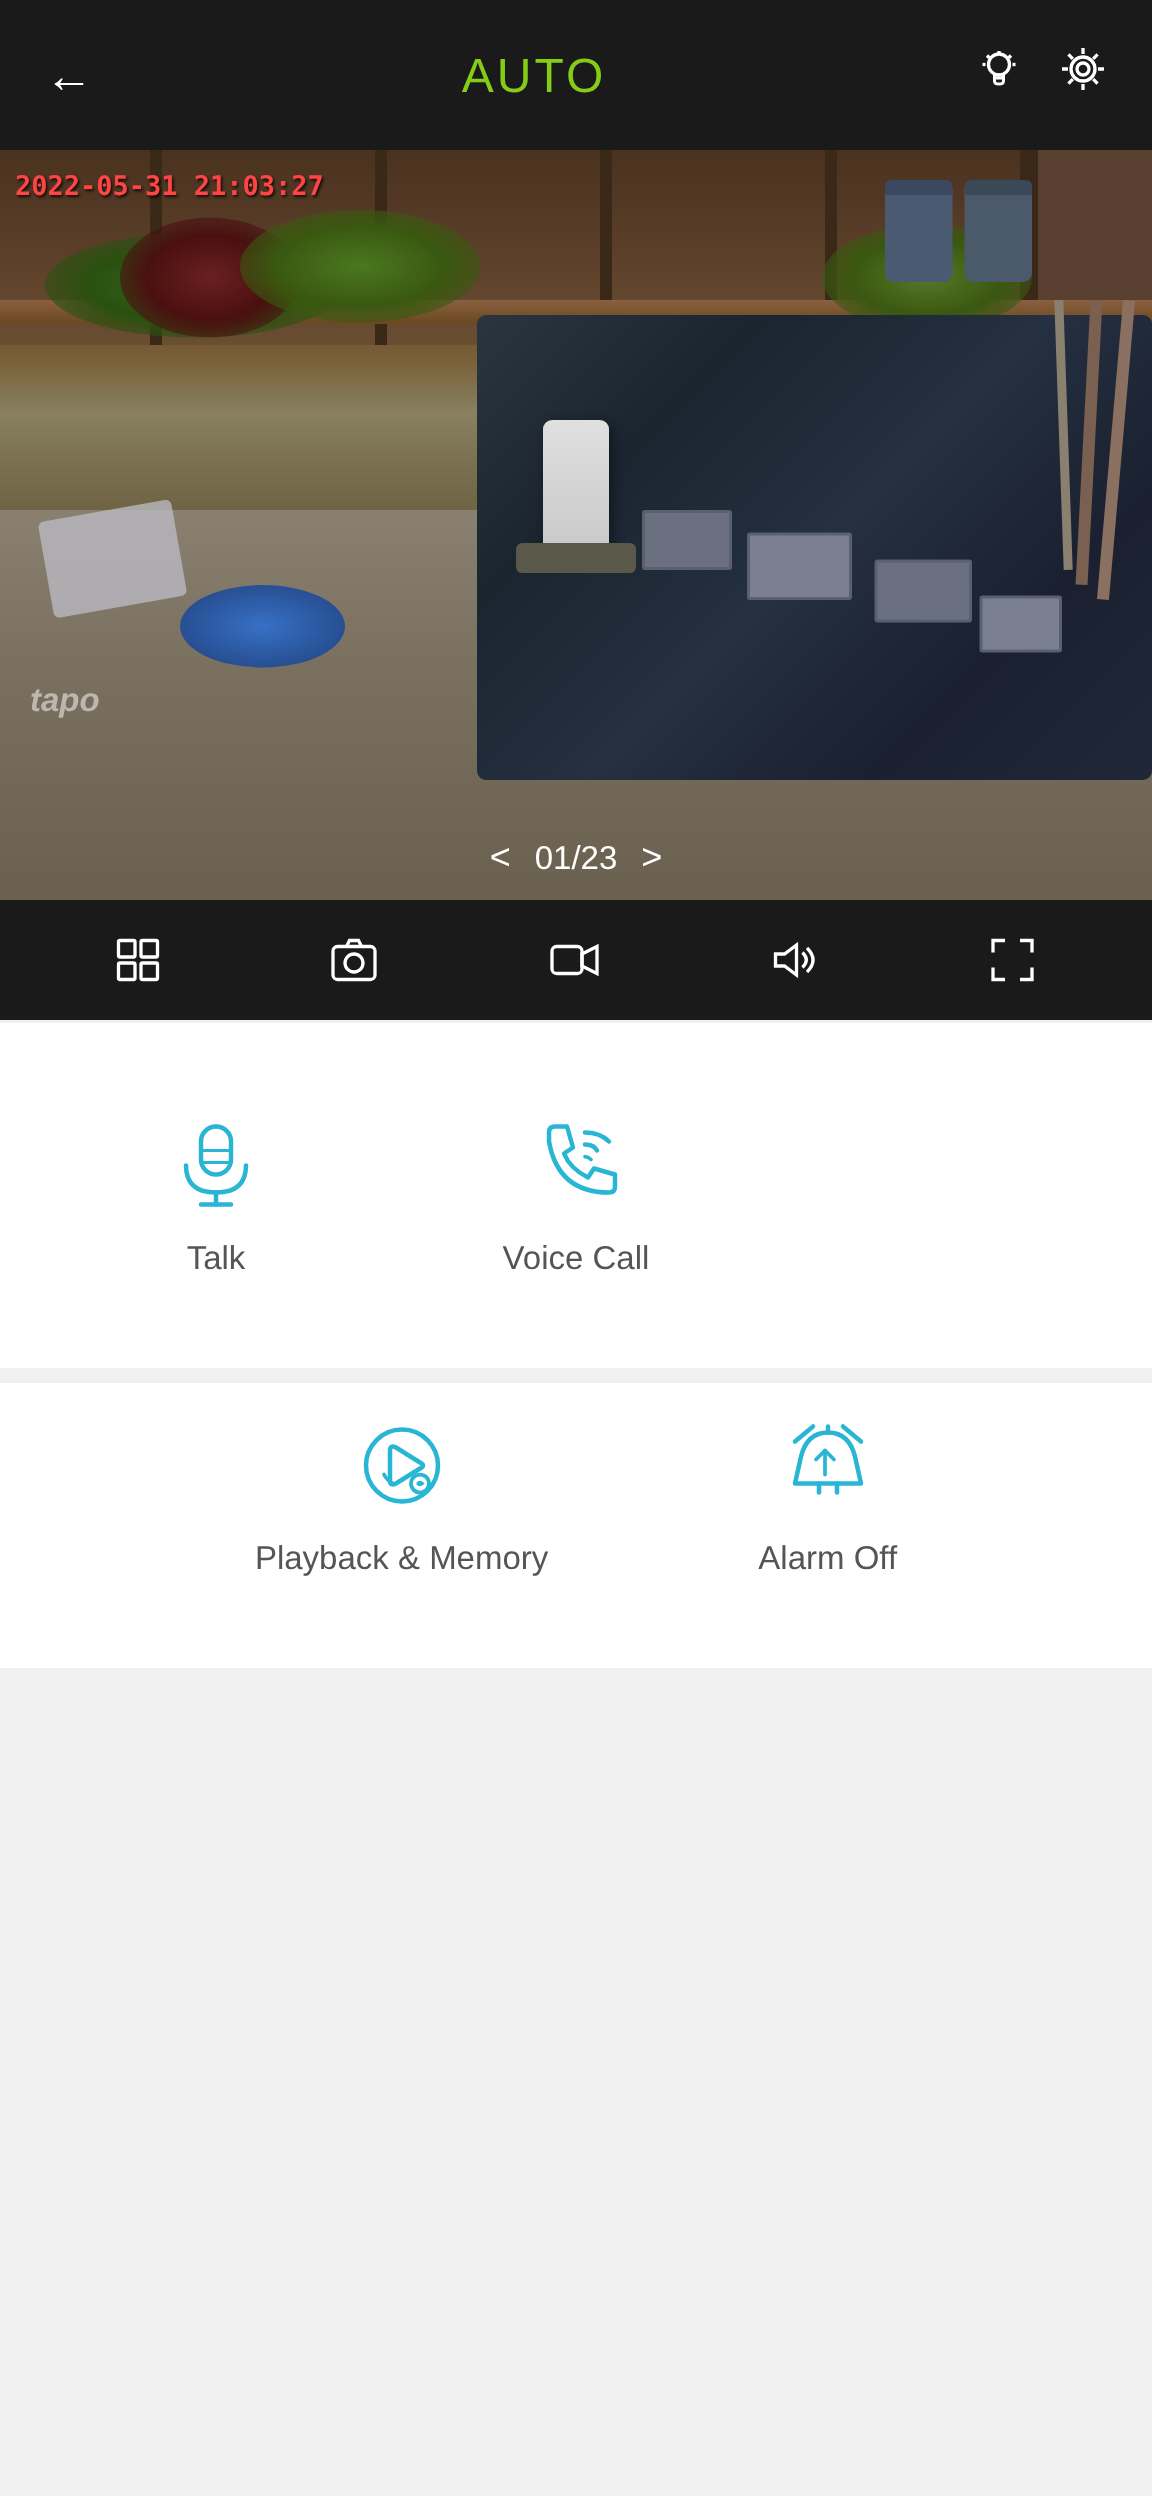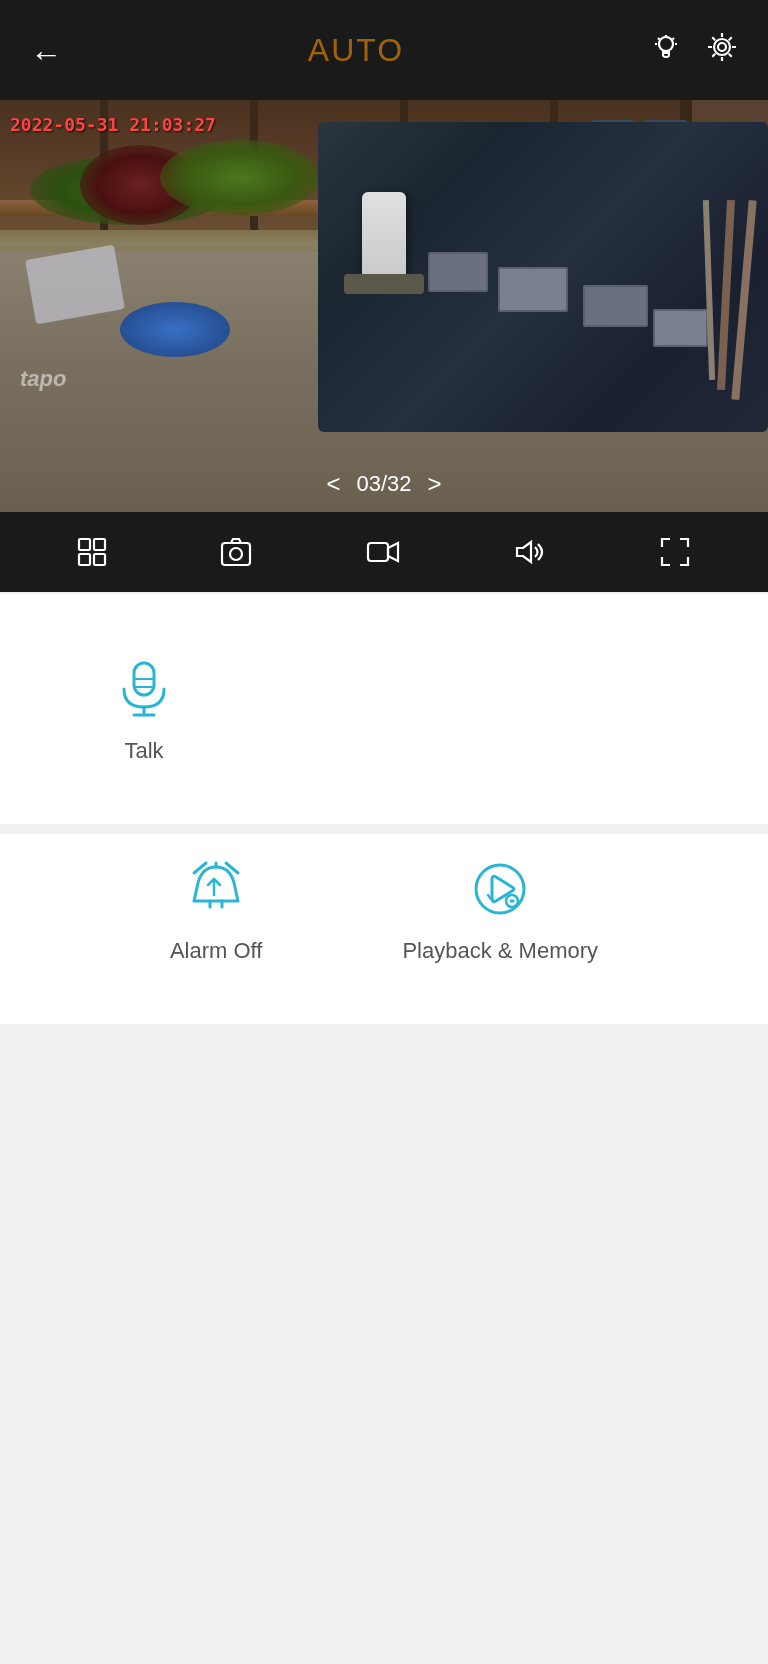--- a/index.html
+++ b/index.html
@@ -16,21 +16,21 @@
     .header {
       display: flex;
       align-items: center;
       justify-content: space-between;
       background: #1a1a1a;
       height: 100px;
       padding: 0 30px;
     }
     .header-center {
       font-size: 32px;
-      color: #a16207;
+      color: #84cc16;
       font-weight: 500;
       letter-spacing: 2px;
     }
     .header-icons {
       display: flex;
       gap: 24px;
       align-items: center;
     }
     .header-icon {
       color: white;
@@ -40,21 +40,21 @@
     .back-icon {
       color: white;
       font-size: 32px;
       cursor: pointer;
     }
 
     
     .camera-feed {
       position: relative;
       width: 768px;
-      height: 412px;
+      height: 500px;
       background: #2a3a2a;
       overflow: hidden;
     }
     .camera-scene {
       width: 100%;
       height: 100%;
       position: relative;
     }
     
     .timestamp {
@@ -248,21 +248,21 @@
     <div style="position:absolute;top:100px;right:20px;width:8px;height:200px;background:#8a7060;transform:rotate(5deg);"></div>
     <div style="position:absolute;top:100px;right:38px;width:8px;height:190px;background:#7a6050;transform:rotate(3deg);"></div>
     <div style="position:absolute;top:100px;right:56px;width:6px;height:180px;background:#8a8070;transform:rotate(-2deg);"></div>
 
     <div class="timestamp">2022-05-31 21:03:27</div>
 
     <div class="tapo-logo">tapo</div>
 
     <div class="page-indicator">
       <span class="page-arrow">&lt;</span>
-      <span>03/32</span>
+      <span>01/23</span>
       <span class="page-arrow">&gt;</span>
     </div>
   </div>
 </div>
 
 <div class="control-bar">
 
   <div class="ctrl-btn">
     <svg width="32" height="32" viewBox="0 0 32 32" fill="none" stroke="white" stroke-width="2.2">
       <rect x="3" y="3" width="11" height="11" rx="1"></rect>
@@ -315,49 +315,60 @@
           <path d="M12 32 Q12 50 32 50 Q52 50 52 32" stroke="#29b6d5" stroke-width="3" fill="none" stroke-linecap="round"></path>
           <line x1="32" y1="50" x2="32" y2="58" stroke="#29b6d5" stroke-width="3" stroke-linecap="round"></line>
           <line x1="22" y1="58" x2="42" y2="58" stroke="#29b6d5" stroke-width="3" stroke-linecap="round"></line>
           <line x1="22" y1="22" x2="42" y2="22" stroke="#29b6d5" stroke-width="2" stroke-linecap="round"></line>
           <line x1="22" y1="30" x2="42" y2="30" stroke="#29b6d5" stroke-width="2" stroke-linecap="round"></line>
         </svg>
       </div>
       <span class="action-label">Talk</span>
     </div>
 
+    <div class="action-item">
+      <div class="action-icon">
+        <svg width="64" height="64" viewBox="0 0 64 64" fill="none">
+          <path d="M14 10 Q14 6 18 6 L26 6 L30 20 L24 24 Q28 34 40 40 L44 34 L58 38 L58 46 Q58 50 54 50 Q20 50 14 16 Z" stroke="#29b6d5" stroke-width="3" fill="none" stroke-linejoin="round"></path>
+          <path d="M38 10 Q48 10 54 16" stroke="#29b6d5" stroke-width="3" fill="none" stroke-linecap="round"></path>
+          <path d="M38 18 Q44 18 46 22" stroke="#29b6d5" stroke-width="3" fill="none" stroke-linecap="round"></path>
+          <path d="M38 26 Q40 26 42 28" stroke="#29b6d5" stroke-width="2.5" fill="none" stroke-linecap="round"></path>
+        </svg>
+      </div>
+      <span class="action-label">Voice Call</span>
+    </div>
 
   </div>
 </div>
 
 <div class="actions-row2">
+
+  <div class="action-item">
+    <div class="action-icon">
+      <svg width="64" height="64" viewBox="0 0 64 64" fill="none">
+        <rect x="8" y="8" width="48" height="48" rx="24" stroke="#29b6d5" stroke-width="3" fill="none"></rect>
+        <path d="M24 22 Q24 18 28 20 L44 30 Q48 32 44 34 L28 44 Q24 46 24 42 Z" stroke="#29b6d5" stroke-width="3" fill="none" stroke-linejoin="round"></path>
+        <path d="M20 38 Q22 42 26 44" stroke="#29b6d5" stroke-width="2.5" stroke-linecap="round" fill="none"></path>
+        <circle cx="44" cy="44" r="6" stroke="#29b6d5" stroke-width="2.5" fill="none"></circle>
+        <path d="M42 44 Q44 42 46 44 Q44 46 42 44" stroke="#29b6d5" stroke-width="1.5" fill="#29b6d5"></path>
+      </svg>
+    </div>
+    <span class="action-label">Playback &amp; Memory</span>
+  </div>
 
   <div class="action-item">
     <div class="action-icon">
       <svg width="64" height="64" viewBox="0 0 64 64" fill="none">
         <path d="M32 10 Q46 10 50 26 L54 44 L10 44 L14 26 Q18 10 32 10 Z" stroke="#29b6d5" stroke-width="3" fill="none" stroke-linejoin="round"></path>
         <line x1="32" y1="10" x2="32" y2="6" stroke="#29b6d5" stroke-width="3" stroke-linecap="round"></line>
         <line x1="26" y1="44" x2="26" y2="50" stroke="#29b6d5" stroke-width="3" stroke-linecap="round"></line>
         <line x1="38" y1="44" x2="38" y2="50" stroke="#29b6d5" stroke-width="3" stroke-linecap="round"></line>
         <path d="M24 28 L30 22 M30 22 L36 28" stroke="#29b6d5" stroke-width="2.5" stroke-linecap="round"></path>
         <path d="M30 22 L30 38" stroke="#29b6d5" stroke-width="2.5" stroke-linecap="round"></path>
         <line x1="22" y1="6" x2="10" y2="16" stroke="#29b6d5" stroke-width="3" stroke-linecap="round"></line>
         <line x1="42" y1="6" x2="54" y2="16" stroke="#29b6d5" stroke-width="3" stroke-linecap="round"></line>
       </svg>
     </div>
     <span class="action-label">Alarm Off</span>
   </div>
-
-  <div class="action-item">
-    <div class="action-icon">
-      <svg width="64" height="64" viewBox="0 0 64 64" fill="none">
-        <rect x="8" y="8" width="48" height="48" rx="24" stroke="#29b6d5" stroke-width="3" fill="none"></rect>
-        <path d="M24 22 Q24 18 28 20 L44 30 Q48 32 44 34 L28 44 Q24 46 24 42 Z" stroke="#29b6d5" stroke-width="3" fill="none" stroke-linejoin="round"></path>
-        <path d="M20 38 Q22 42 26 44" stroke="#29b6d5" stroke-width="2.5" stroke-linecap="round" fill="none"></path>
-        <circle cx="44" cy="44" r="6" stroke="#29b6d5" stroke-width="2.5" fill="none"></circle>
-        <path d="M42 44 Q44 42 46 44 Q44 46 42 44" stroke="#29b6d5" stroke-width="1.5" fill="#29b6d5"></path>
-      </svg>
-    </div>
-    <span class="action-label">Playback &amp; Memory</span>
-  </div>
 </div>
 
 <div class="bottom-area"></div>
 
 </body></html>

